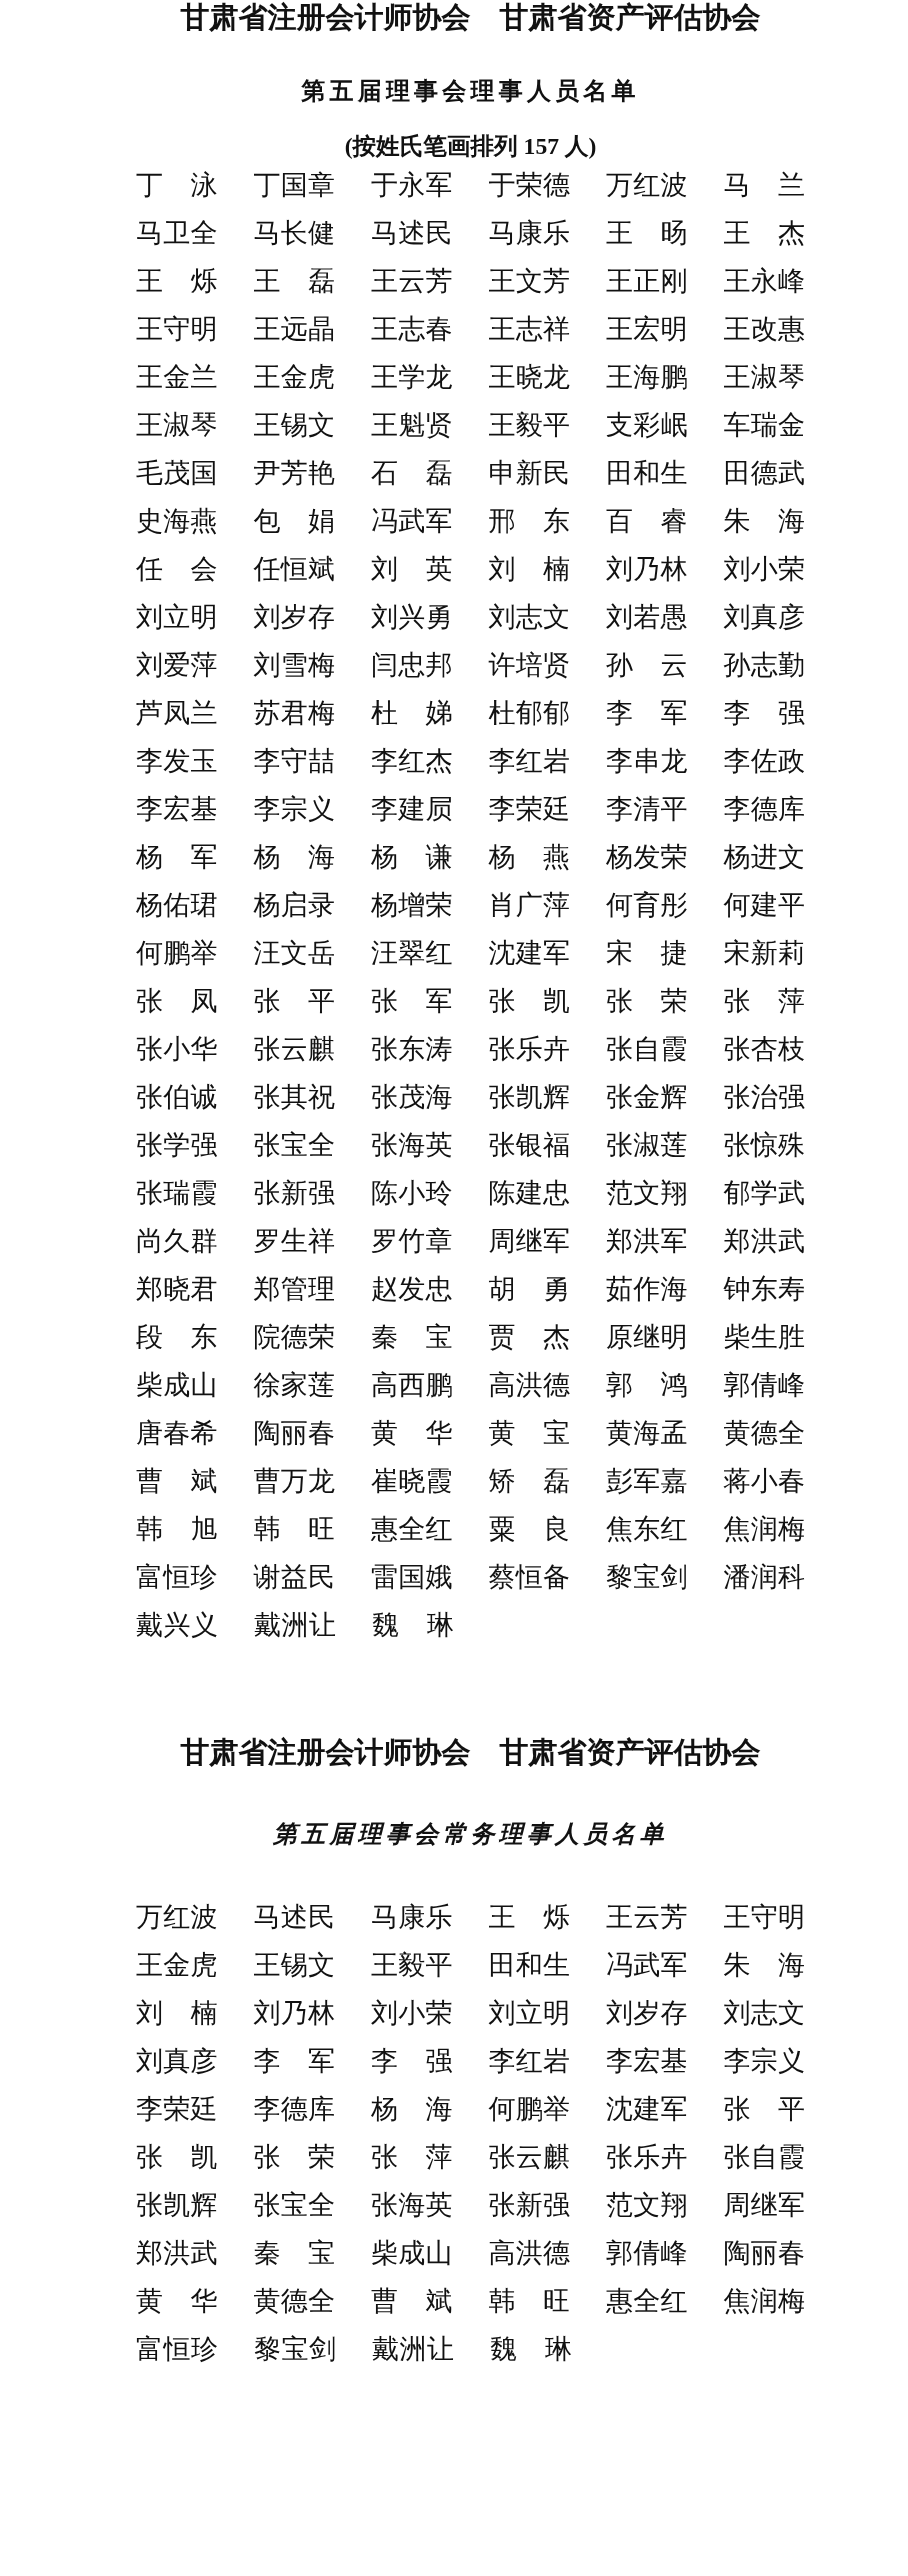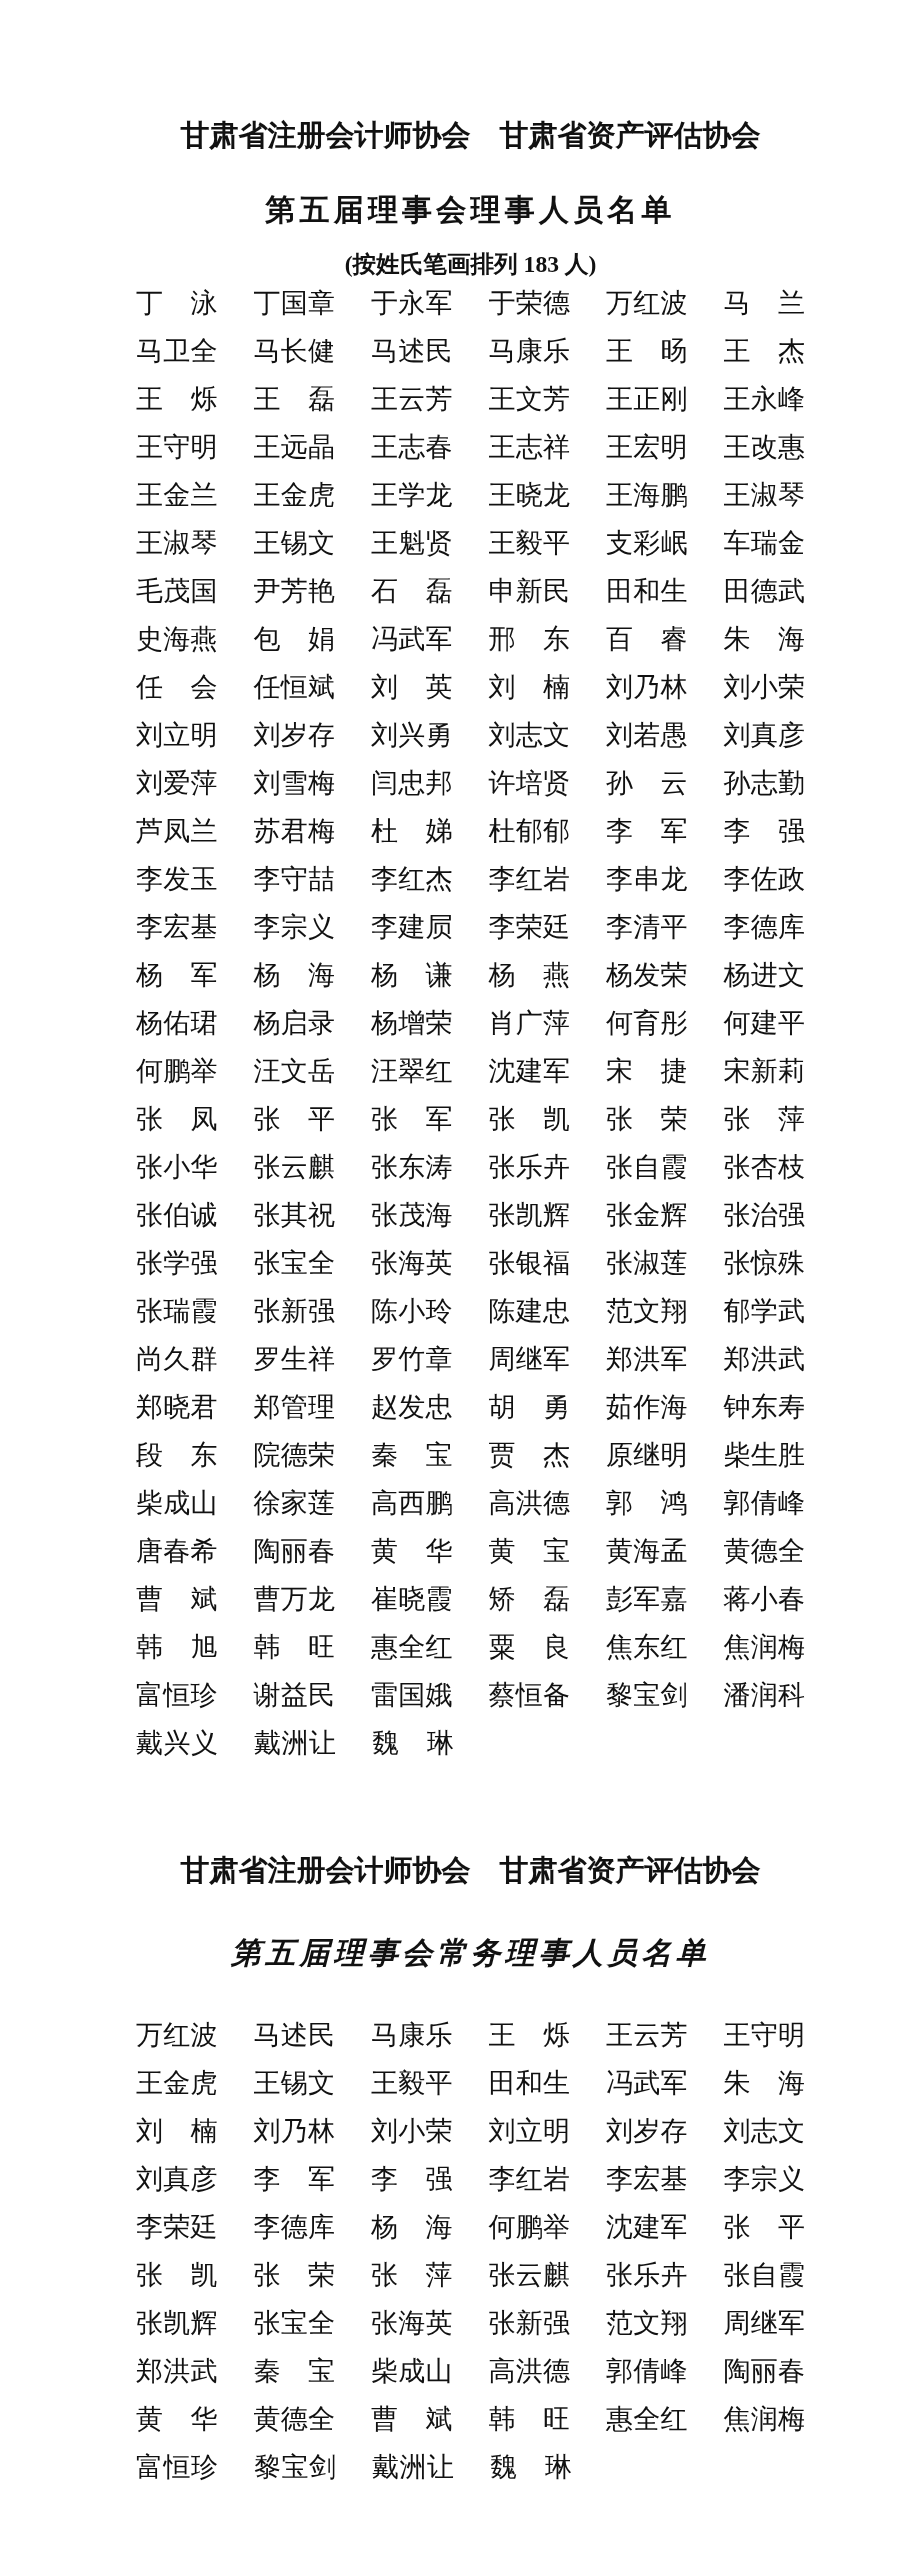--- a/index.html
+++ b/index.html
@@ -9,37 +9,36 @@
   }
   body {
     width: 909px;
     min-height: 2576px;
     font-family: "Liberation Serif", "DejaVu Serif", serif;
     color: #111111;
   }
   .page {
     width: 909px;
     min-height: 2576px;
-    padding-top: 118px;
     box-sizing: border-box;
   }
   .section {
     width: 669px;
     margin: 0 auto 0 136px;
   }
   .t1 {
     font-size: 29px;
     line-height: 34px;
     font-weight: bold;
     text-align: center;
     margin: 0 0 39px 0;
     white-space: nowrap;
   }
   .t2 {
-    font-size: 30px;
+    font-size: 24px;
     line-height: 37px;
     font-weight: bold;
     text-align: center;
     letter-spacing: 4.2px;
     margin: 0 0 22px 0;
   }
   .sub {
     font-size: 23.6px;
     line-height: 29px;
     font-weight: bold;
@@ -74,21 +73,21 @@
   .section-2 .name-grid { margin-top: 0; }
 </style>
 </head>
 <body>
 
 <div class="page">
 
   <div class="section section-1">
     <h1 class="t1">甘肃省注册会计师协会　甘肃省资产评估协会</h1>
     <h2 class="t2">第五届理事会理事人员名单</h2>
-    <p class="sub">(按姓氏笔画排列 183 人)</p>
+    <p class="sub">(按姓氏笔画排列 157 人)</p>
     <div class="name-grid">
         <div class="name-row">
           <div class="name-cell">
             <span>丁</span>
             <span>泳</span>
           </div>
           <div class="name-cell">
             <span>丁</span>
             <span>国</span>
             <span>章</span>

